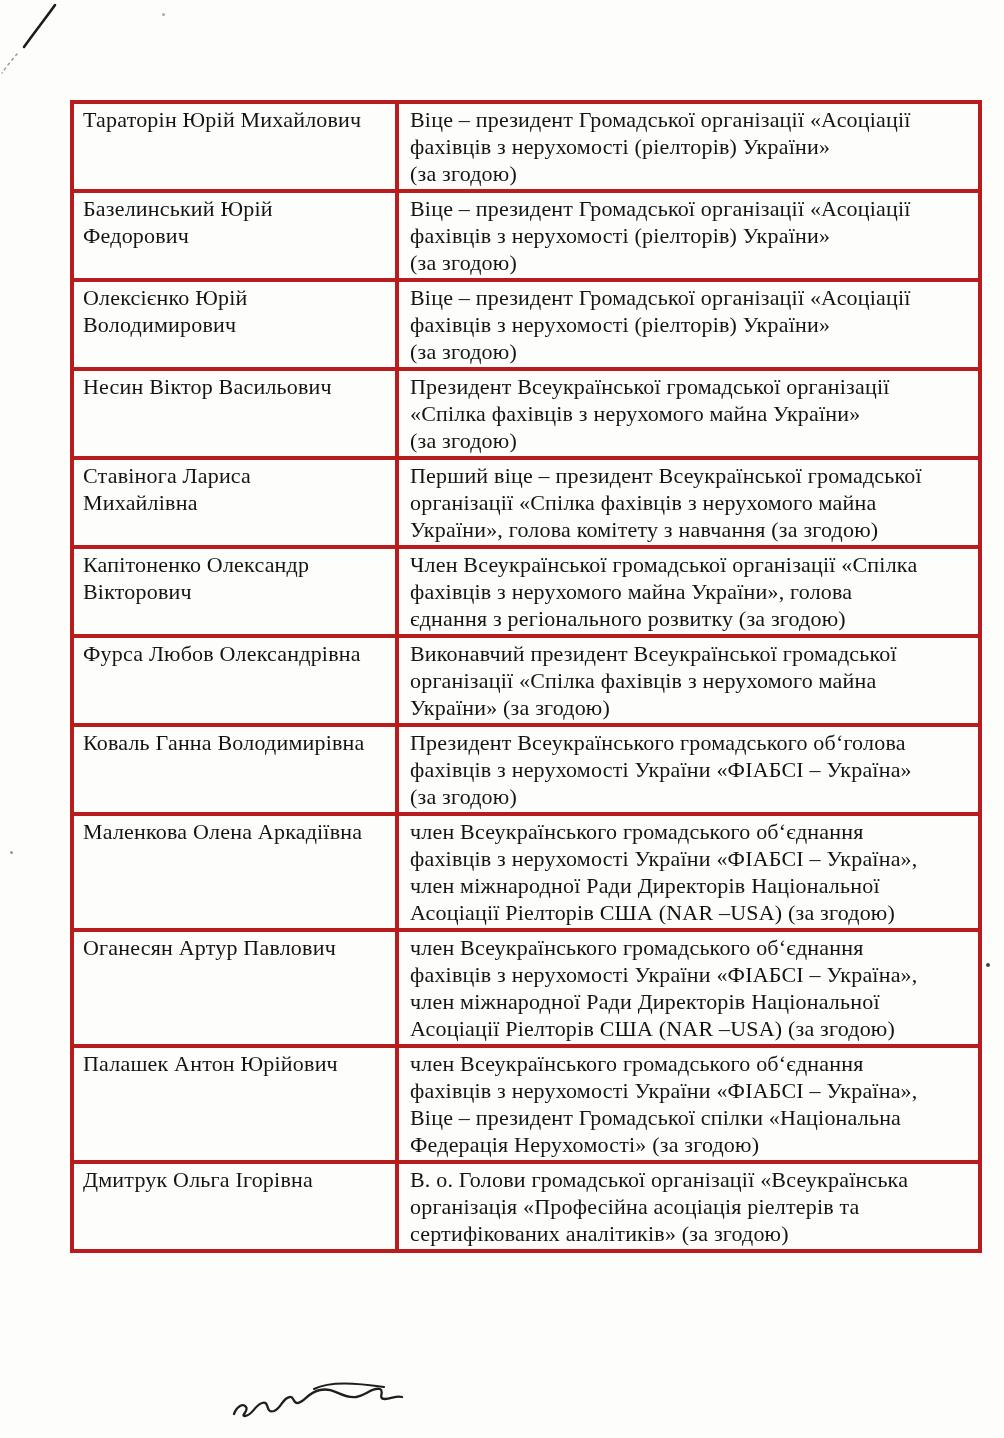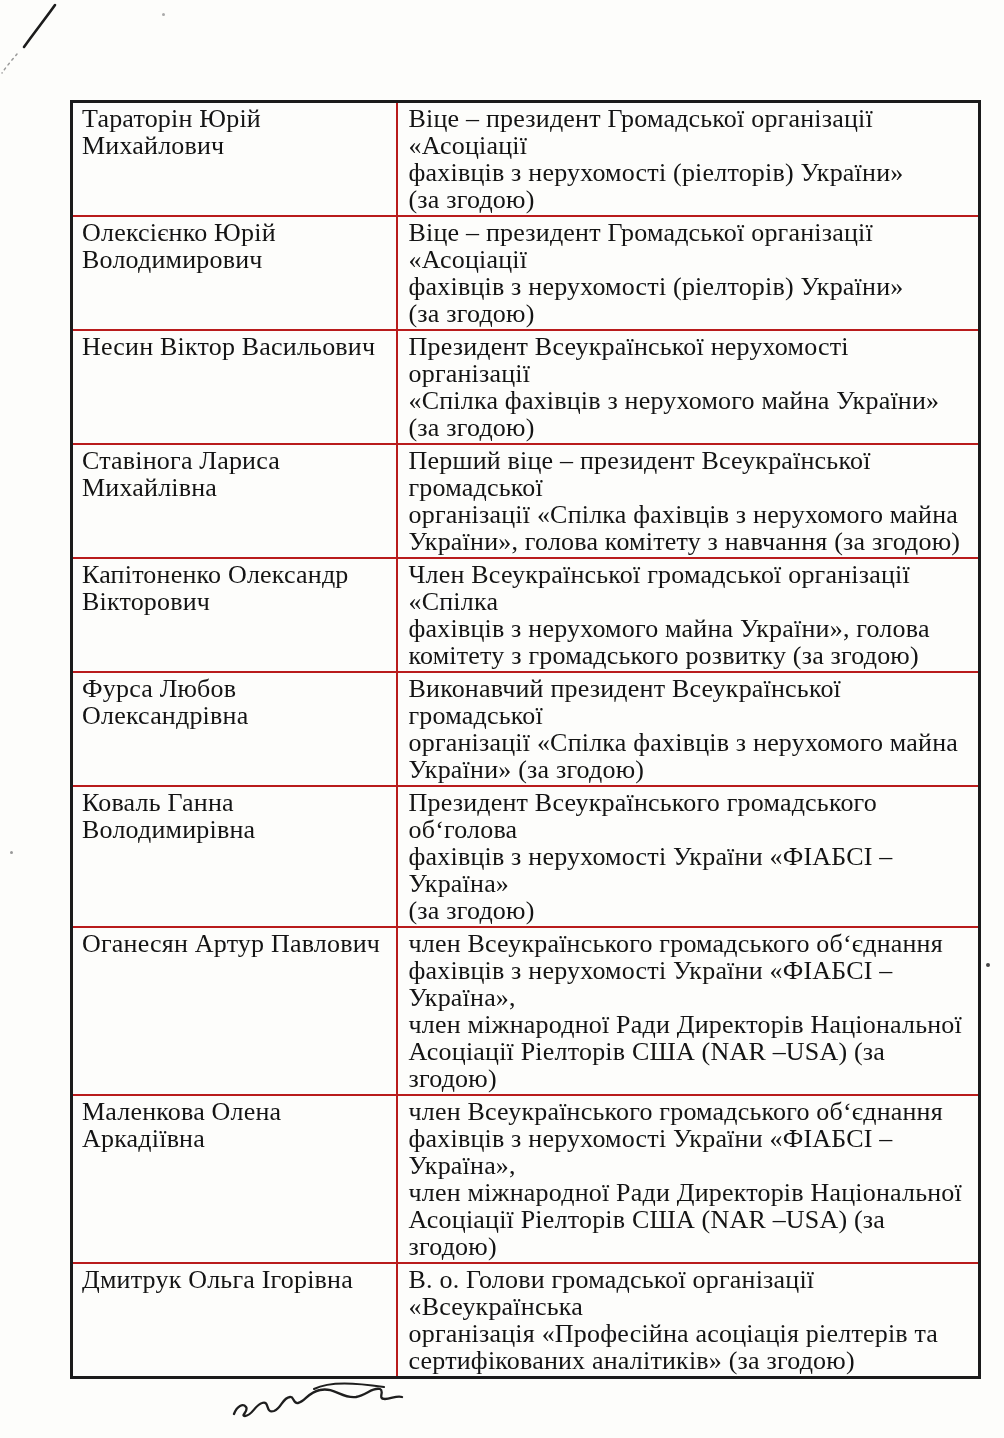--- a/index.html
+++ b/index.html
@@ -12,23 +12,23 @@
     overflow:hidden;
   }
   .doc-table {
     position:absolute; left:70px; top:100px;
     width:908px;
     border-collapse:collapse;
     table-layout:fixed;
     border:3px solid #1b1b1b;
   }
   .doc-table td {
-    border:2px solid #b91c1c;
+    border:4px solid #b91c1c;
     vertical-align:top;
-    font-size:26px;
+    font-size:22px;
     line-height:27px;
     letter-spacing:0.2px;
     white-space:pre-line;
     padding:2px 6px 2px 9px;
   }
   .doc-table td.pos { padding-left:11px;margin-left:40px; }
   .pen-stroke { position:absolute; left:0; top:0; }
   .signature { position:absolute; left:228px; top:1376px; }
   .speck { position:absolute; border-radius:50%; background:#444; }
   .speck-a { left:986px; top:963px; width:4px; height:4px; }
@@ -51,71 +51,85 @@
         <col style="width:583px">
       </colgroup>
     <tbody>
       <tr>
         <td class="name">Тараторін Юрій Михайлович</td>
         <td class="pos">Віце – президент Громадської організації «Асоціації
 фахівців з нерухомості (ріелторів) України»
 (за згодою)</td>
       </tr>
       <tr>
+        <td class="name">Базелинський Юрій
+Федорович</td>
+        <td class="pos">Віце – президент Громадської організації «Асоціації
+фахівців з нерухомості (ріелторів) України»
+(за згодою)</td>
+      </tr>
+      <tr>
         <td class="name">Олексієнко Юрій
 Володимирович</td>
         <td class="pos">Віце – президент Громадської організації «Асоціації
 фахівців з нерухомості (ріелторів) України»
 (за згодою)</td>
       </tr>
       <tr>
         <td class="name">Несин Віктор Васильович</td>
-        <td class="pos">Президент Всеукраїнської нерухомості організації
+        <td class="pos">Президент Всеукраїнської громадської організації
 «Спілка фахівців з нерухомого майна України»
 (за згодою)</td>
       </tr>
       <tr>
         <td class="name">Ставінога Лариса
 Михайлівна</td>
         <td class="pos">Перший віце – президент Всеукраїнської громадської
 організації «Спілка фахівців з нерухомого майна
 України», голова комітету з навчання (за згодою)</td>
       </tr>
       <tr>
         <td class="name">Капітоненко Олександр
 Вікторович</td>
         <td class="pos">Член Всеукраїнської громадської організації «Спілка
 фахівців з нерухомого майна України», голова
-комітету з громадського розвитку (за згодою)</td>
+єднання з регіонального розвитку (за згодою)</td>
       </tr>
       <tr>
         <td class="name">Фурса Любов Олександрівна</td>
         <td class="pos">Виконавчий президент Всеукраїнської громадської
 організації «Спілка фахівців з нерухомого майна
 України» (за згодою)</td>
       </tr>
       <tr>
         <td class="name">Коваль Ганна Володимирівна</td>
         <td class="pos">Президент Всеукраїнського громадського об‘голова
 фахівців з нерухомості України «ФІАБСІ – Україна»
 (за згодою)</td>
       </tr>
       <tr>
+        <td class="name">Маленкова Олена Аркадіївна</td>
+        <td class="pos">член Всеукраїнського громадського об‘єднання
+фахівців з нерухомості України «ФІАБСІ – Україна»,
+член міжнародної Ради Директорів Національної
+Асоціації Ріелторів США (NAR –USA) (за згодою)</td>
+      </tr>
+      <tr>
         <td class="name">Оганесян Артур Павлович</td>
         <td class="pos">член Всеукраїнського громадського об‘єднання
 фахівців з нерухомості України «ФІАБСІ – Україна»,
 член міжнародної Ради Директорів Національної
 Асоціації Ріелторів США (NAR –USA) (за згодою)</td>
       </tr>
       <tr>
-        <td class="name">Маленкова Олена Аркадіївна</td>
+        <td class="name">Палашек Антон Юрійович</td>
         <td class="pos">член Всеукраїнського громадського об‘єднання
 фахівців з нерухомості України «ФІАБСІ – Україна»,
-член міжнародної Ради Директорів Національної
-Асоціації Ріелторів США (NAR –USA) (за згодою)</td>
+Віце – президент Громадської спілки «Національна
+Федерація Нерухомості» (за згодою)</td>
       </tr>
       <tr>
         <td class="name">Дмитрук Ольга Ігорівна</td>
         <td class="pos">В. о. Голови громадської організації «Всеукраїнська
 організація «Професійна асоціація ріелтерів та
 сертифікованих аналітиків» (за згодою)</td>
       </tr>
     </tbody>
   </table>
 

